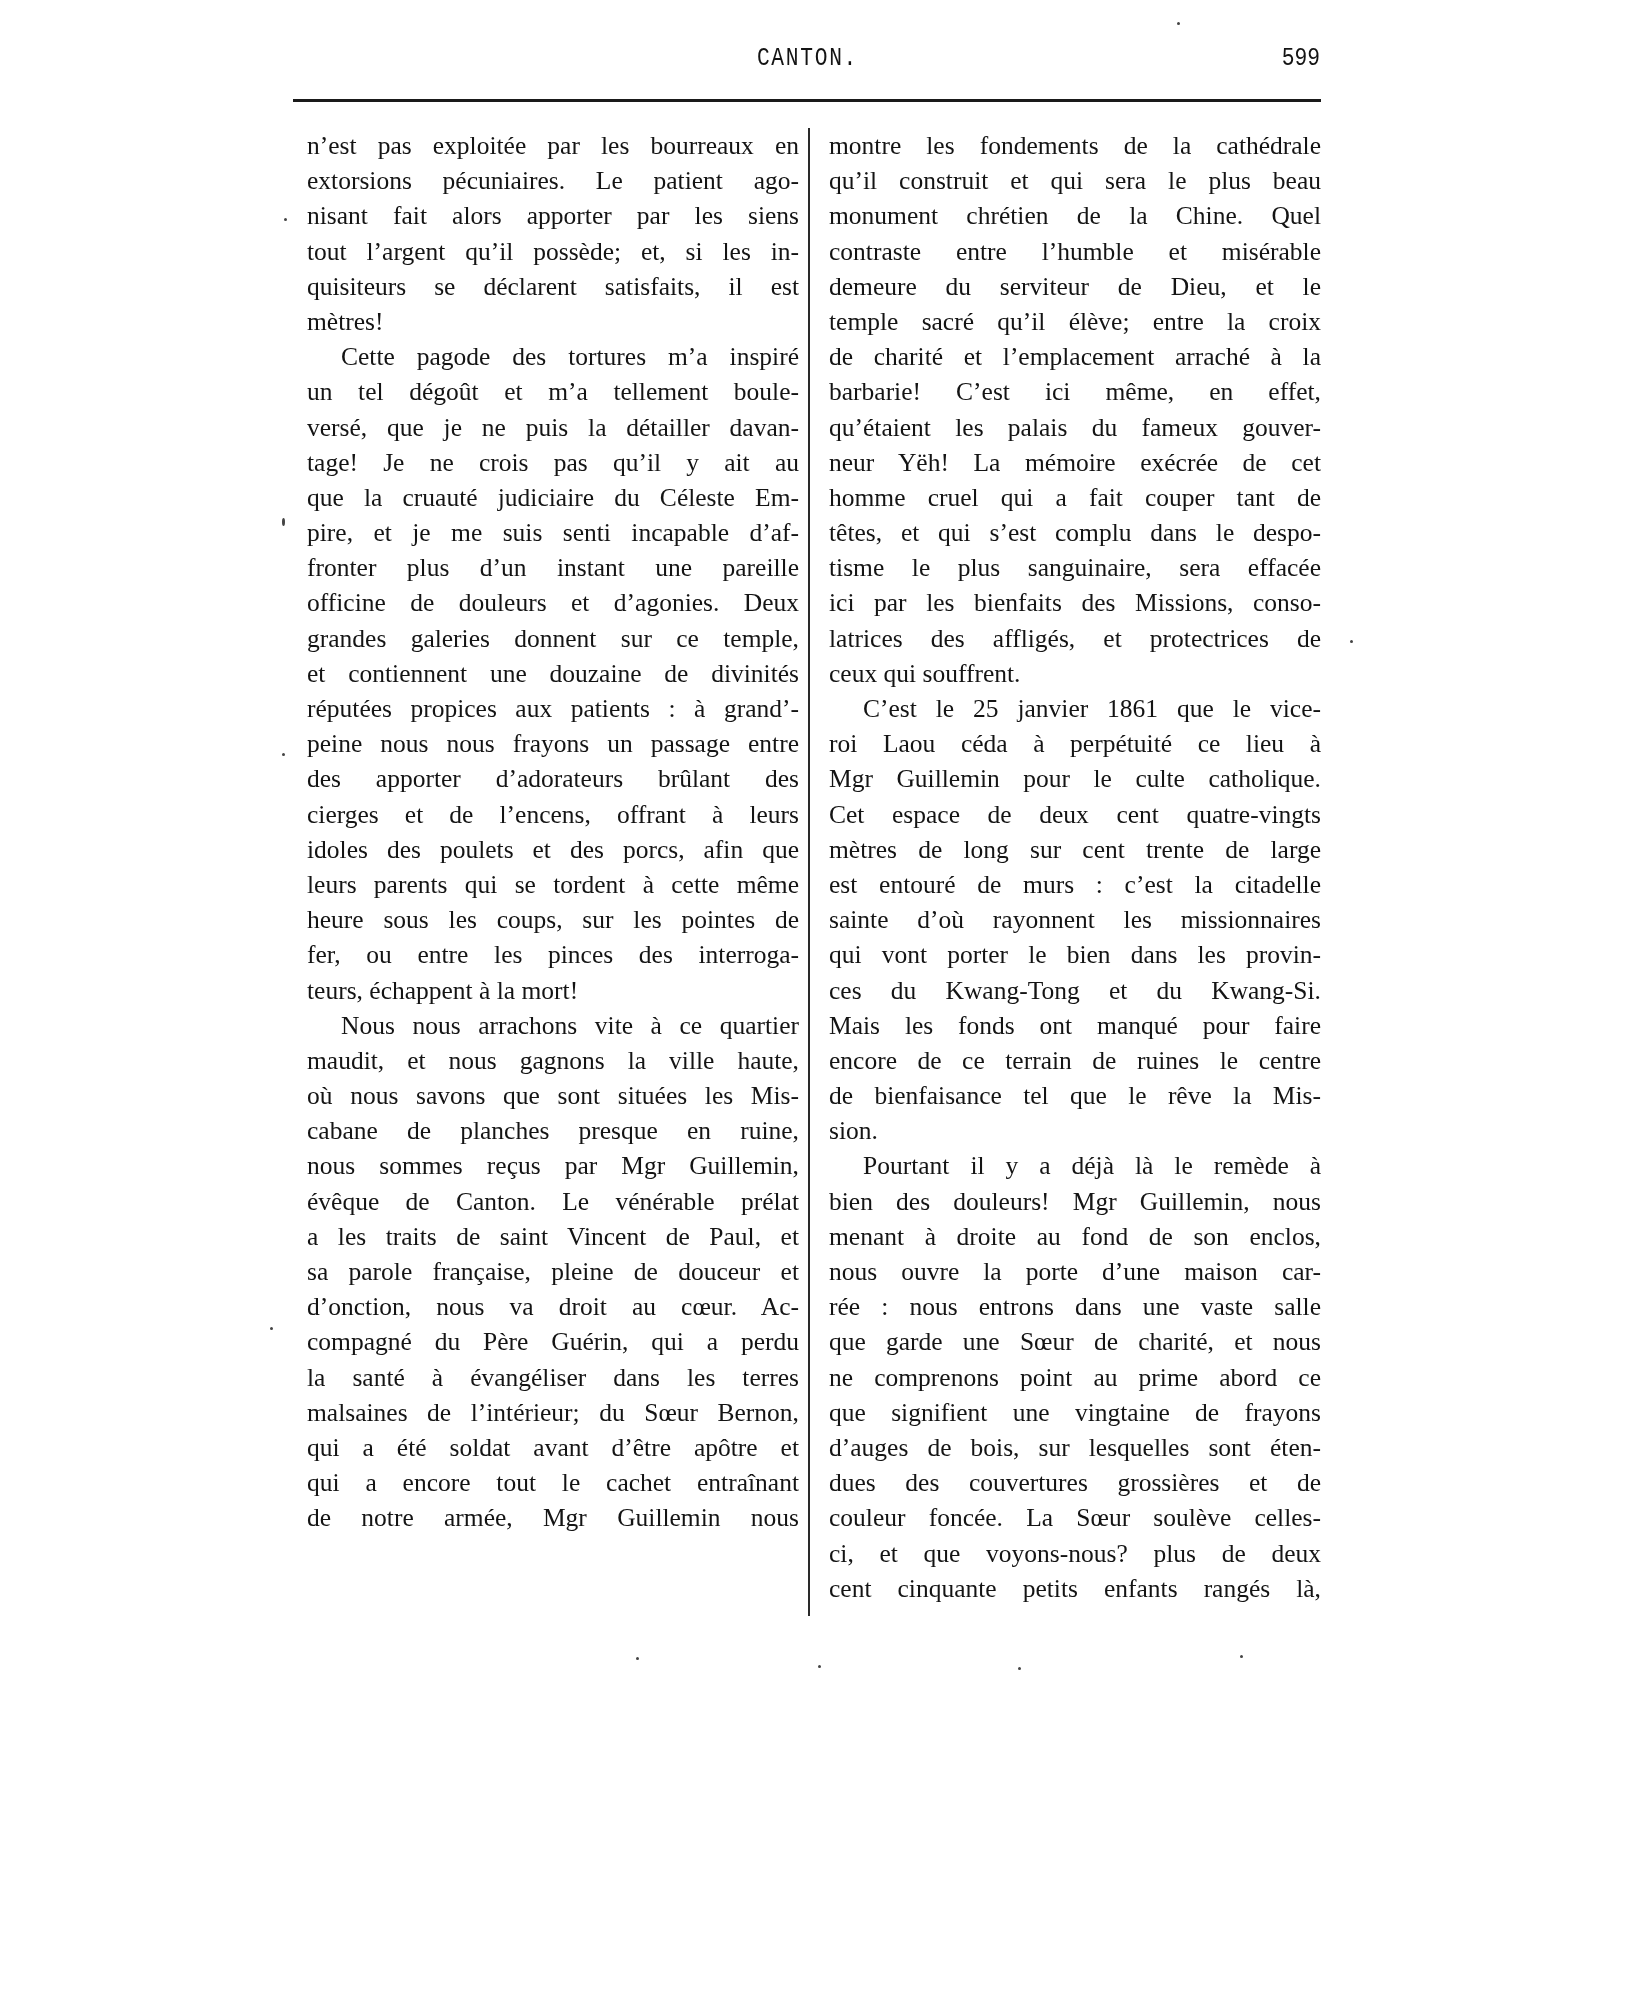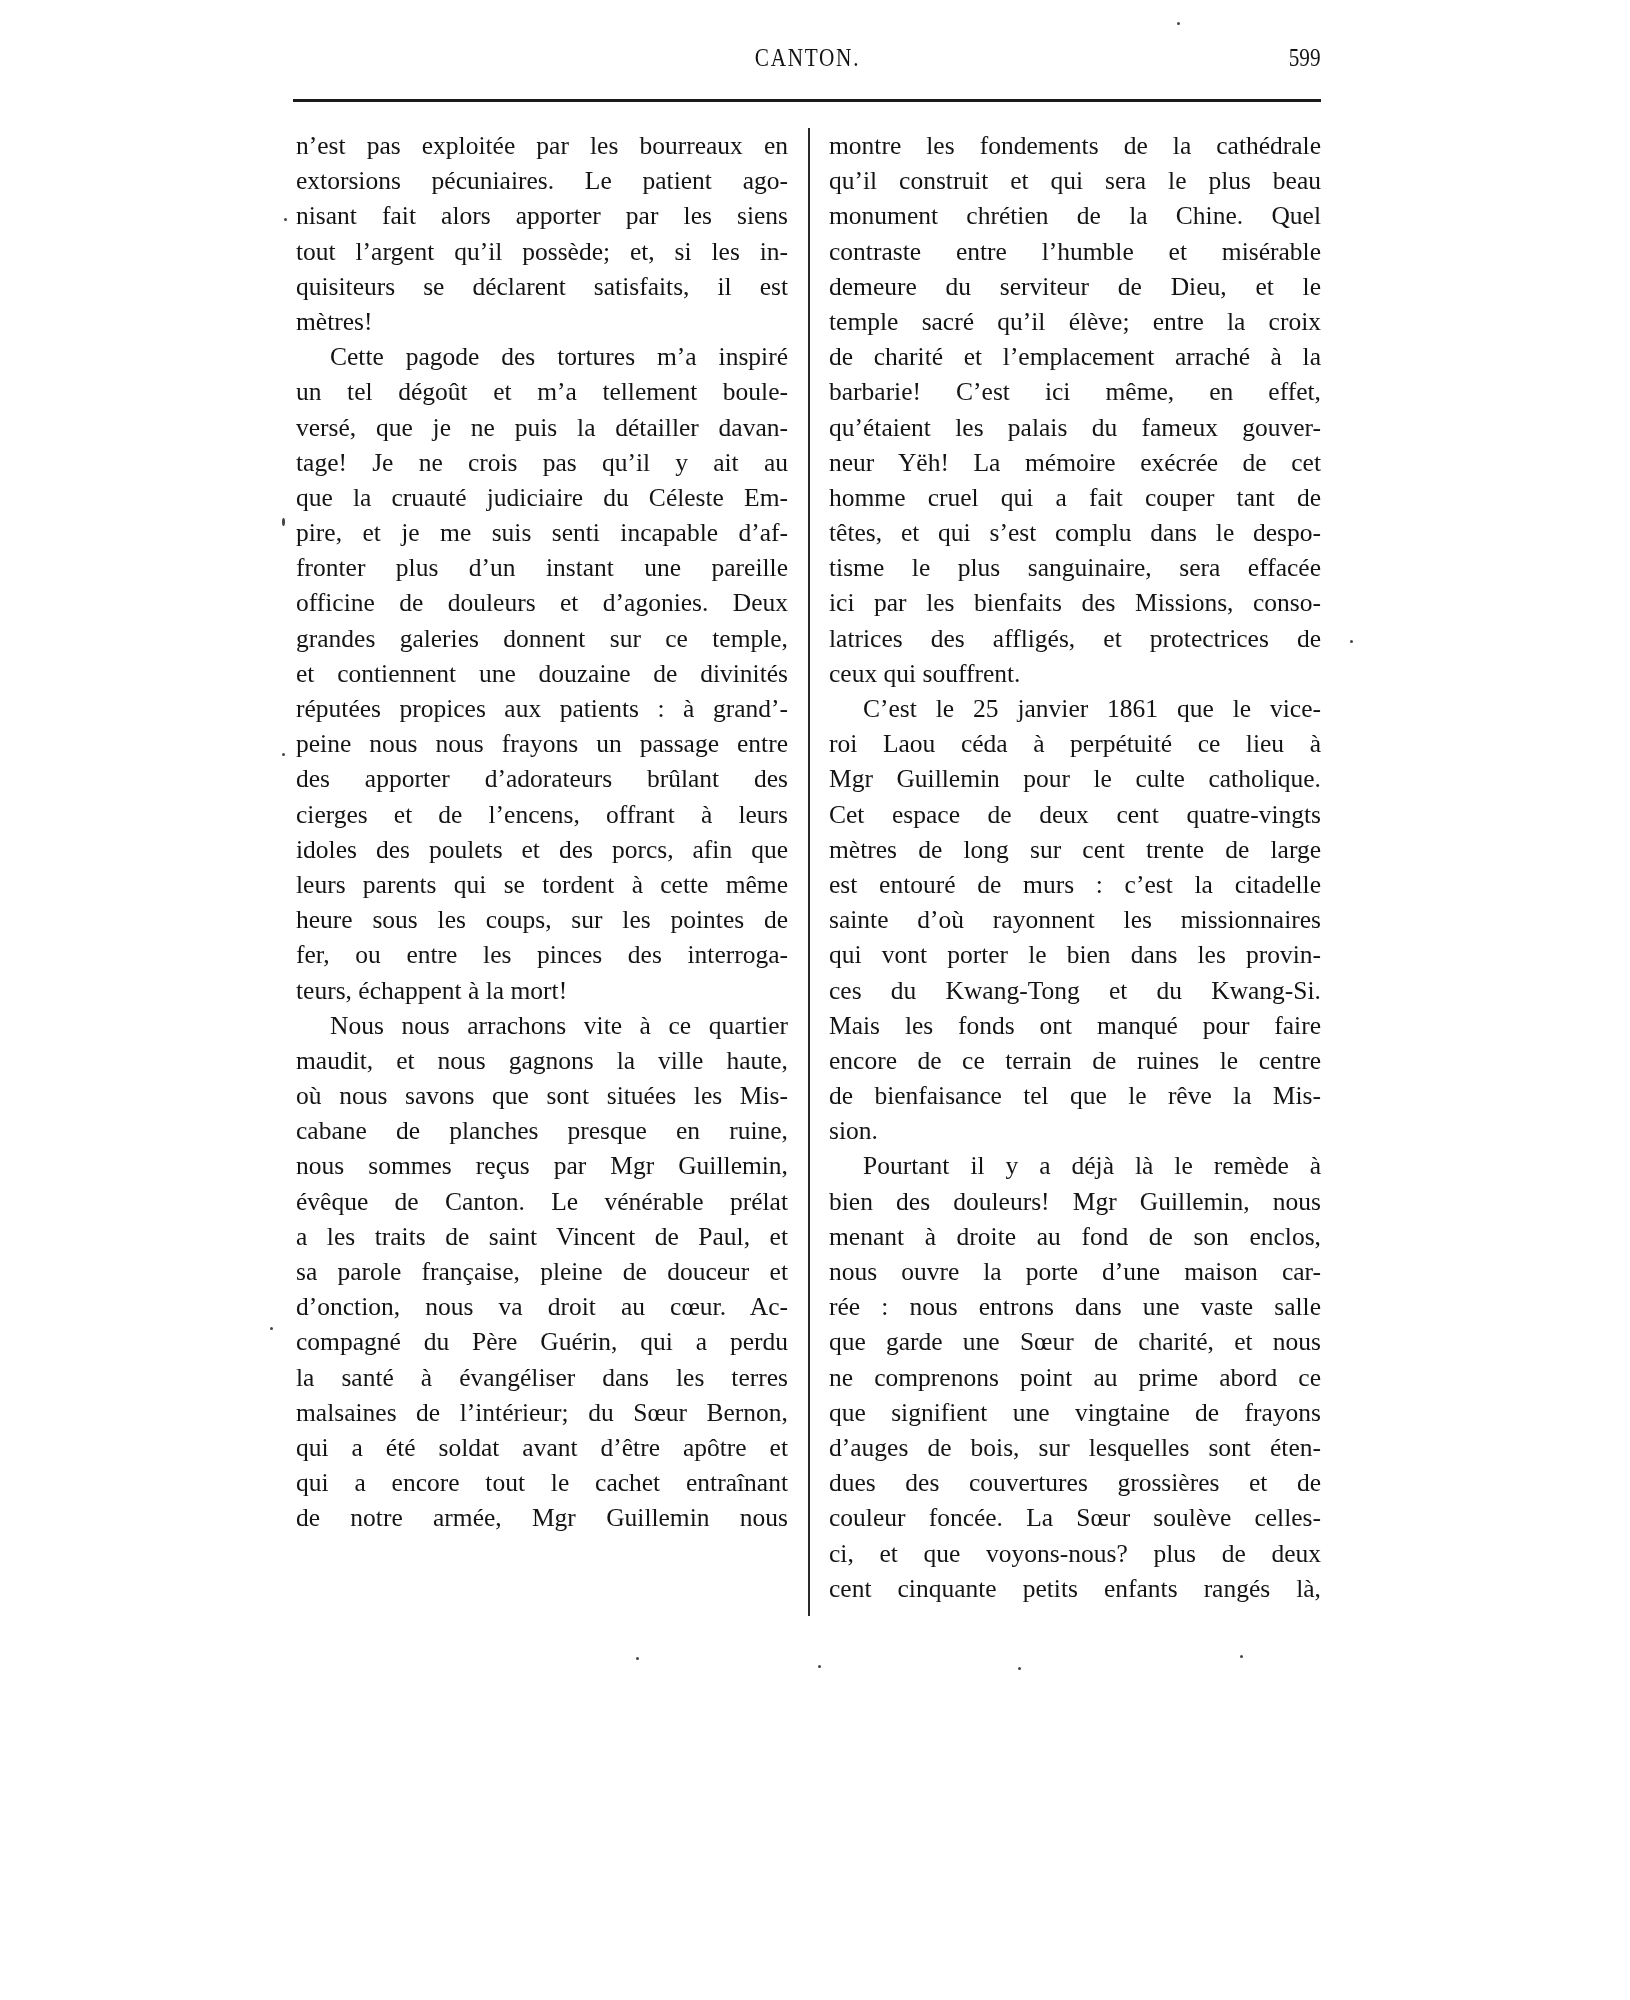--- a/index.html
+++ b/index.html
@@ -1,25 +1,25 @@
 <!DOCTYPE html>
 <html><head>
 <meta charset="utf-8">
 <style>
   html, body { margin: 0; padding: 0; background: #ffffff; }
   body { width: 1630px; height: 2000px; position: relative; overflow: hidden;
          font-family: "Liberation Serif", "DejaVu Serif", serif; color: #141414; }
   .page { position: absolute; left: 0; top: 0; width: 1630px; height: 2000px; }
-  .running-head { position: absolute; top: 44px; left: 295px; width: 1025px; height: 40px; }
+  .running-head { position: absolute; top: 44px; left: 295px; width: 1025px; height: 40px; font-family: Liberation Mono, monospace; }
   .running-title { position: absolute; left: 0; right: 0; text-align: center; top: 0;
                    font-size: 25px; letter-spacing: 2px; transform: scaleX(0.85); }
   .folio { position: absolute; right: 0; top: 0; font-size: 25px; transform: scaleX(0.85); transform-origin: right; }
   .head-rule { position: absolute; left: 293px; width: 1028px; top: 99px; height: 3px; background: #1a1a1a; }
   .col { position: absolute; top: 128px; font-size: 25.5px; line-height: 35.2px; }
-  .col-left { left: 296px; width: 492px; }
+  .col-left { left: 307px; width: 492px; }
   .col-right { left: 829px; width: 492px; }
   .col-divider { position: absolute; left: 808px; top: 128px; width: 2px; height: 1488px; background: #2a2a2a; }
   .line { display: block; white-space: nowrap; text-align: justify; text-align-last: justify; height: 35.2px; }
   .line.last { text-align-last: left; }
   .line.indent { padding-left: 34px; }
   .speck { position: absolute; width: 3px; height: 3px; background: #444; border-radius: 50%; }
 </style>
 </head>
 <body>
 

